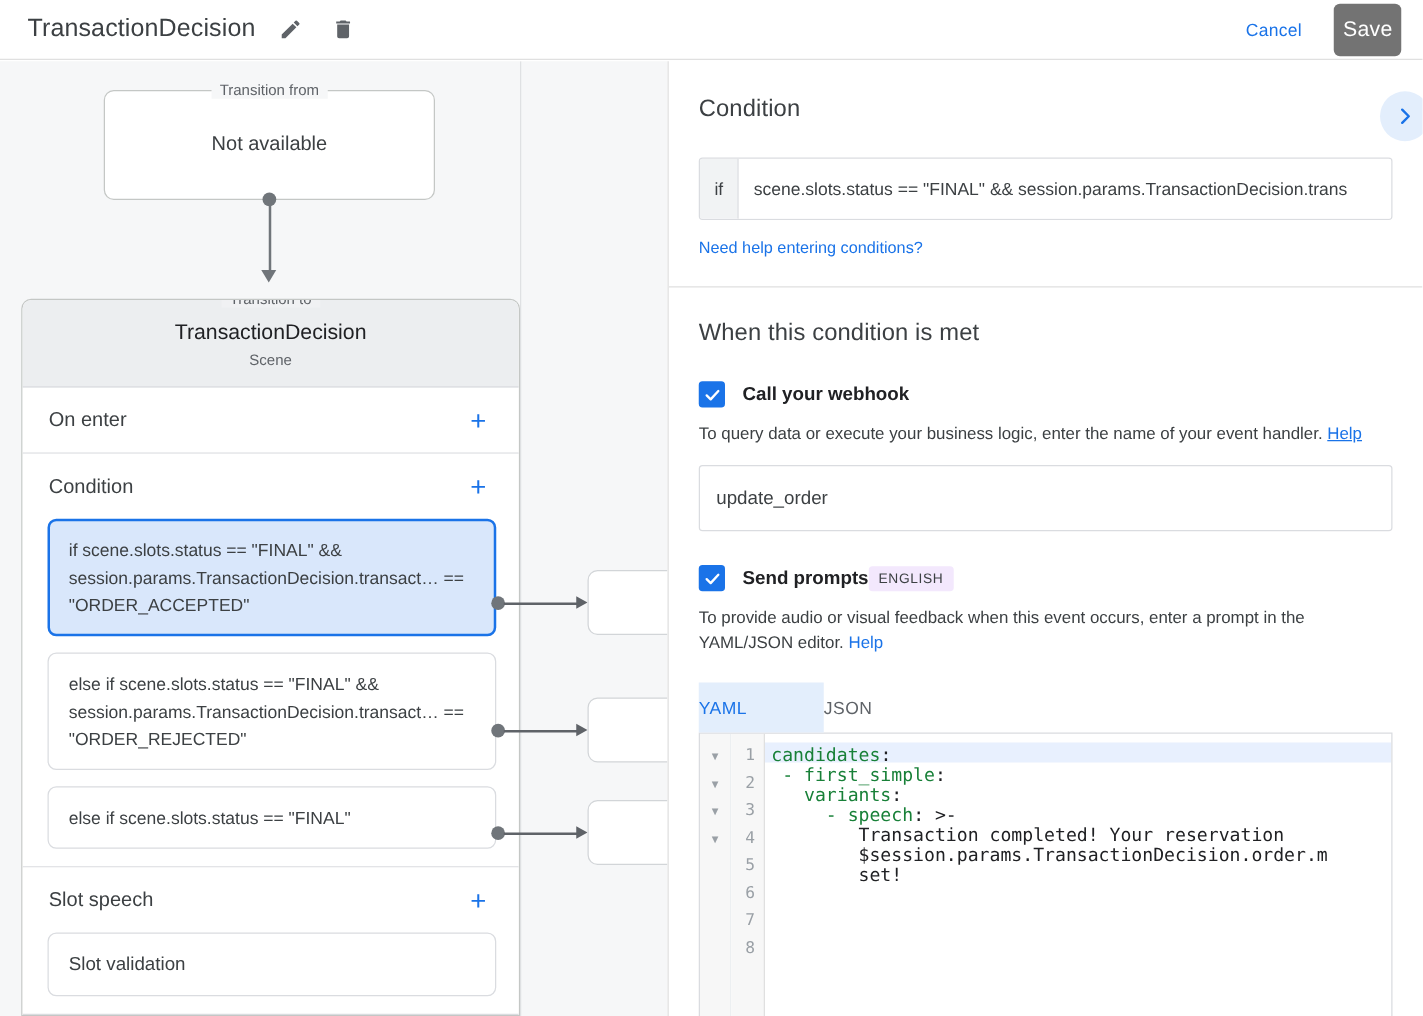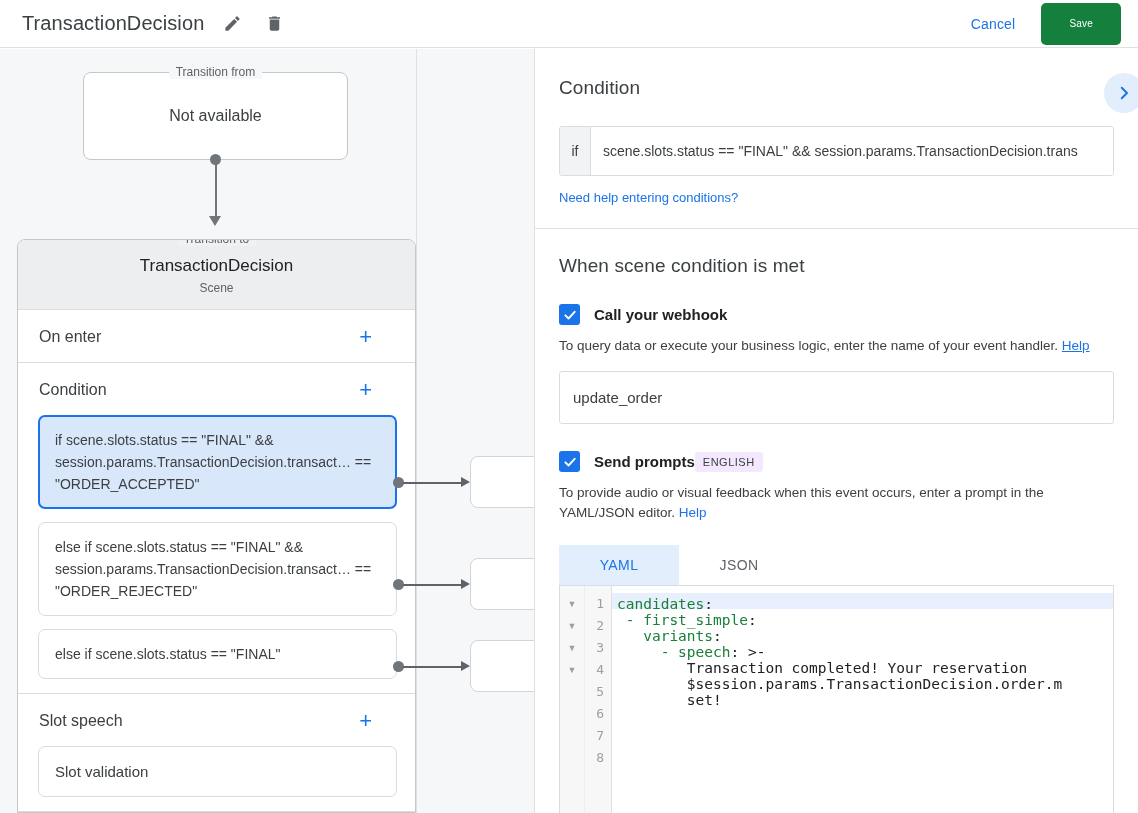--- a/index.html
+++ b/index.html
@@ -33,24 +33,24 @@
     margin-left: auto; display: flex; align-items: center; margin-right: 17px;
   }
   .cancel-btn {
     font-size: 14px; font-weight: 500; color: #1a73e8;
     background: none; border: none; cursor: pointer;
     padding: 9px 14px; border-radius: 4px; letter-spacing: .2px;
     font-family: inherit;
   }
   .save-btn {
     margin-left: 12px;
-    background: #15803d; color: #fff;
-    font-size: 10px; font-weight: 500;
+    background: #737373; color: #fff;
+    font-size: 17px; font-weight: 500;
     border: none; border-radius: 5px;
-    padding: 0 28px; height: 42px; cursor: pointer;
+    padding: 0 7px; height: 42px; cursor: pointer;
     letter-spacing: .2px; font-family: inherit;
   }
 
   
   .canvas {
     position: absolute; left: 0; top: 49px; width: 534px; height: 764px;
     background: #f6f7f8;
     overflow: hidden;
   }
   .canvas-divider {
@@ -119,21 +119,21 @@
   .scene-title { font-size: 17px; color: #202124; }
   .scene-sub { font-size: 12px; color: #5f6368; margin-top: 5px; }
 
   .section {
     border-bottom: 1px solid #dadce0;
     padding: 0 0 0 0;
     background: #fff;
   }
   .section-header {
     display: flex; align-items: center; justify-content: space-between;
-    padding: 16px 37px 14px 21px;
+    padding: 16px 20px 14px 21px;
   }
   .section-label { font-size: 16px; color: #3c4043; }
   .plus-btn {
     color: #1a73e8; font-size: 22px; line-height: 1;
     cursor: pointer; padding: 0 6px; font-weight: 400;
     user-select: none;
   }
   .section-body { padding: 0 18px 14px 20px; }
 
   .cond-item {
@@ -244,21 +244,21 @@
   .desc a.ul { text-decoration: underline; }
   .text-input {
     margin-top: 15px; width: 100%; height: 53px;
     border: 1px solid #dadce0; border-radius: 3px;
     padding: 0 13px; font-size: 15px; color: #3c4043;
     font-family: inherit; outline: none;
   }
 
   .tabs { margin-top: 22px; display: flex; }
   .tab {
-    padding: 12px 0; width: 120px; text-align: center;
+    padding: 12px 0; width: 100px; text-align: left;
     font-size: 14px; color: #5f6368; letter-spacing: .4px;
     cursor: pointer;
   }
   .tab.active { background: #e3eefc; color: #1a73e8; font-weight: 500; }
 
   .editor {
     margin-top: 0;
     border: 1px solid #dadce0;
     border-top: 1px solid #dadce0;
     height: 277px;
@@ -404,21 +404,21 @@
 
     <div class="cond-field">
       <div class="cond-prefix">if</div>
       <input class="cond-input" type="text" value="scene.slots.status == &quot;FINAL&quot; &amp;&amp; session.params.TransactionDecision.trans" style="">
     </div>
 
     <a class="help-link">Need help entering conditions?</a>
   </div>
 
   <div class="rp-block second">
-    <div class="rp-heading">When scene condition is met</div>
+    <div class="rp-heading">When this condition is met</div>
 
     
     <div class="check-row">
       <div class="checkbox">
         <svg width="14" height="14" viewBox="0 0 24 24" fill="none" stroke="#fff" stroke-width="3.2" stroke-linecap="round" stroke-linejoin="round">
           <polyline points="4 12.5 9.5 18 20 6.5"></polyline>
         </svg>
       </div>
       <span class="check-label">Call your webhook</span>
     </div>

